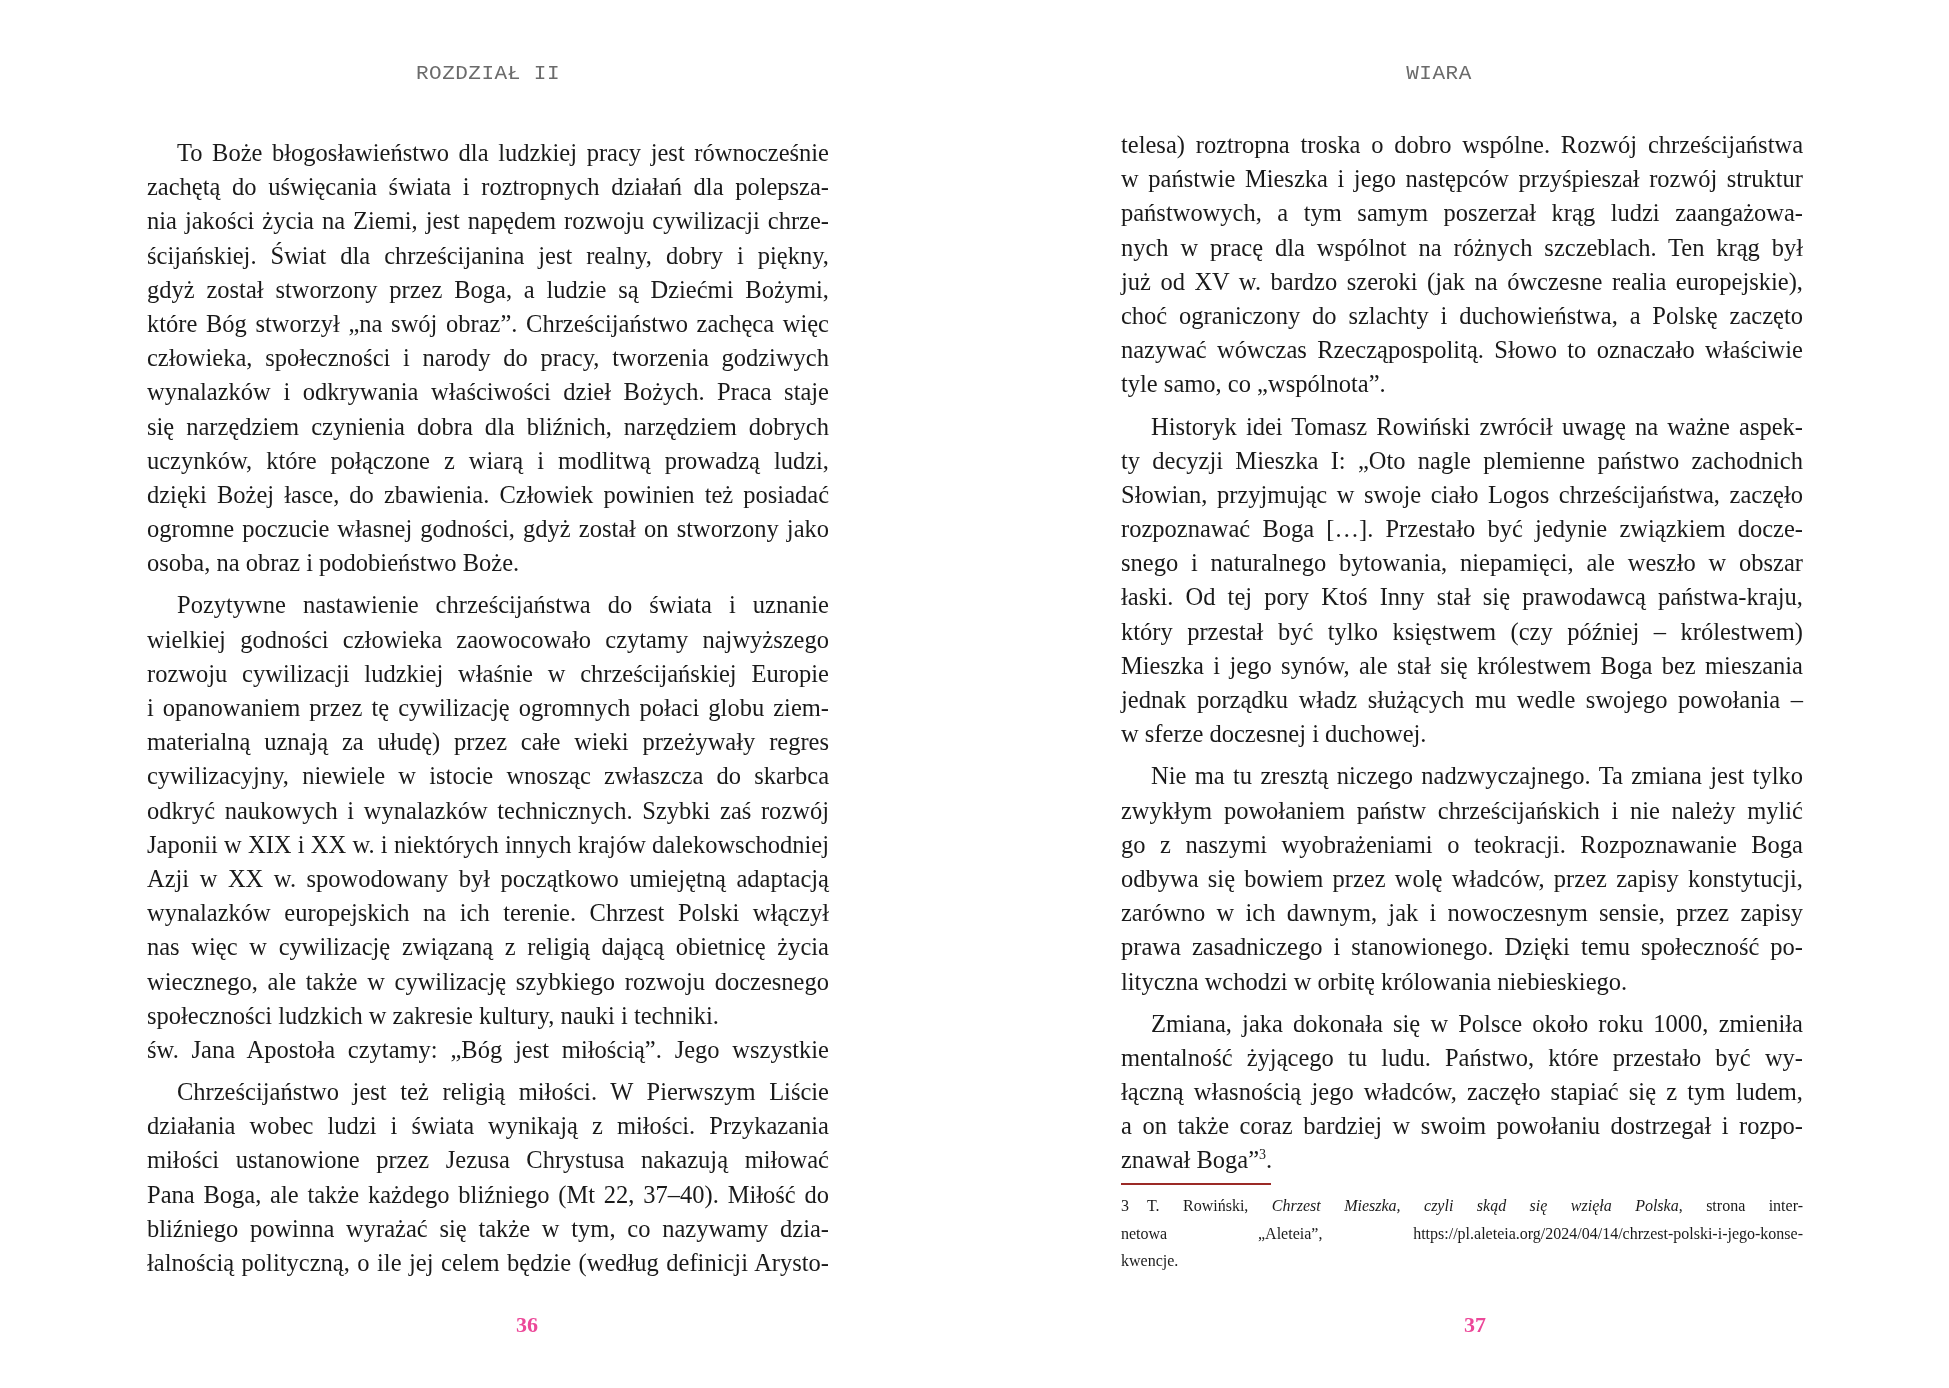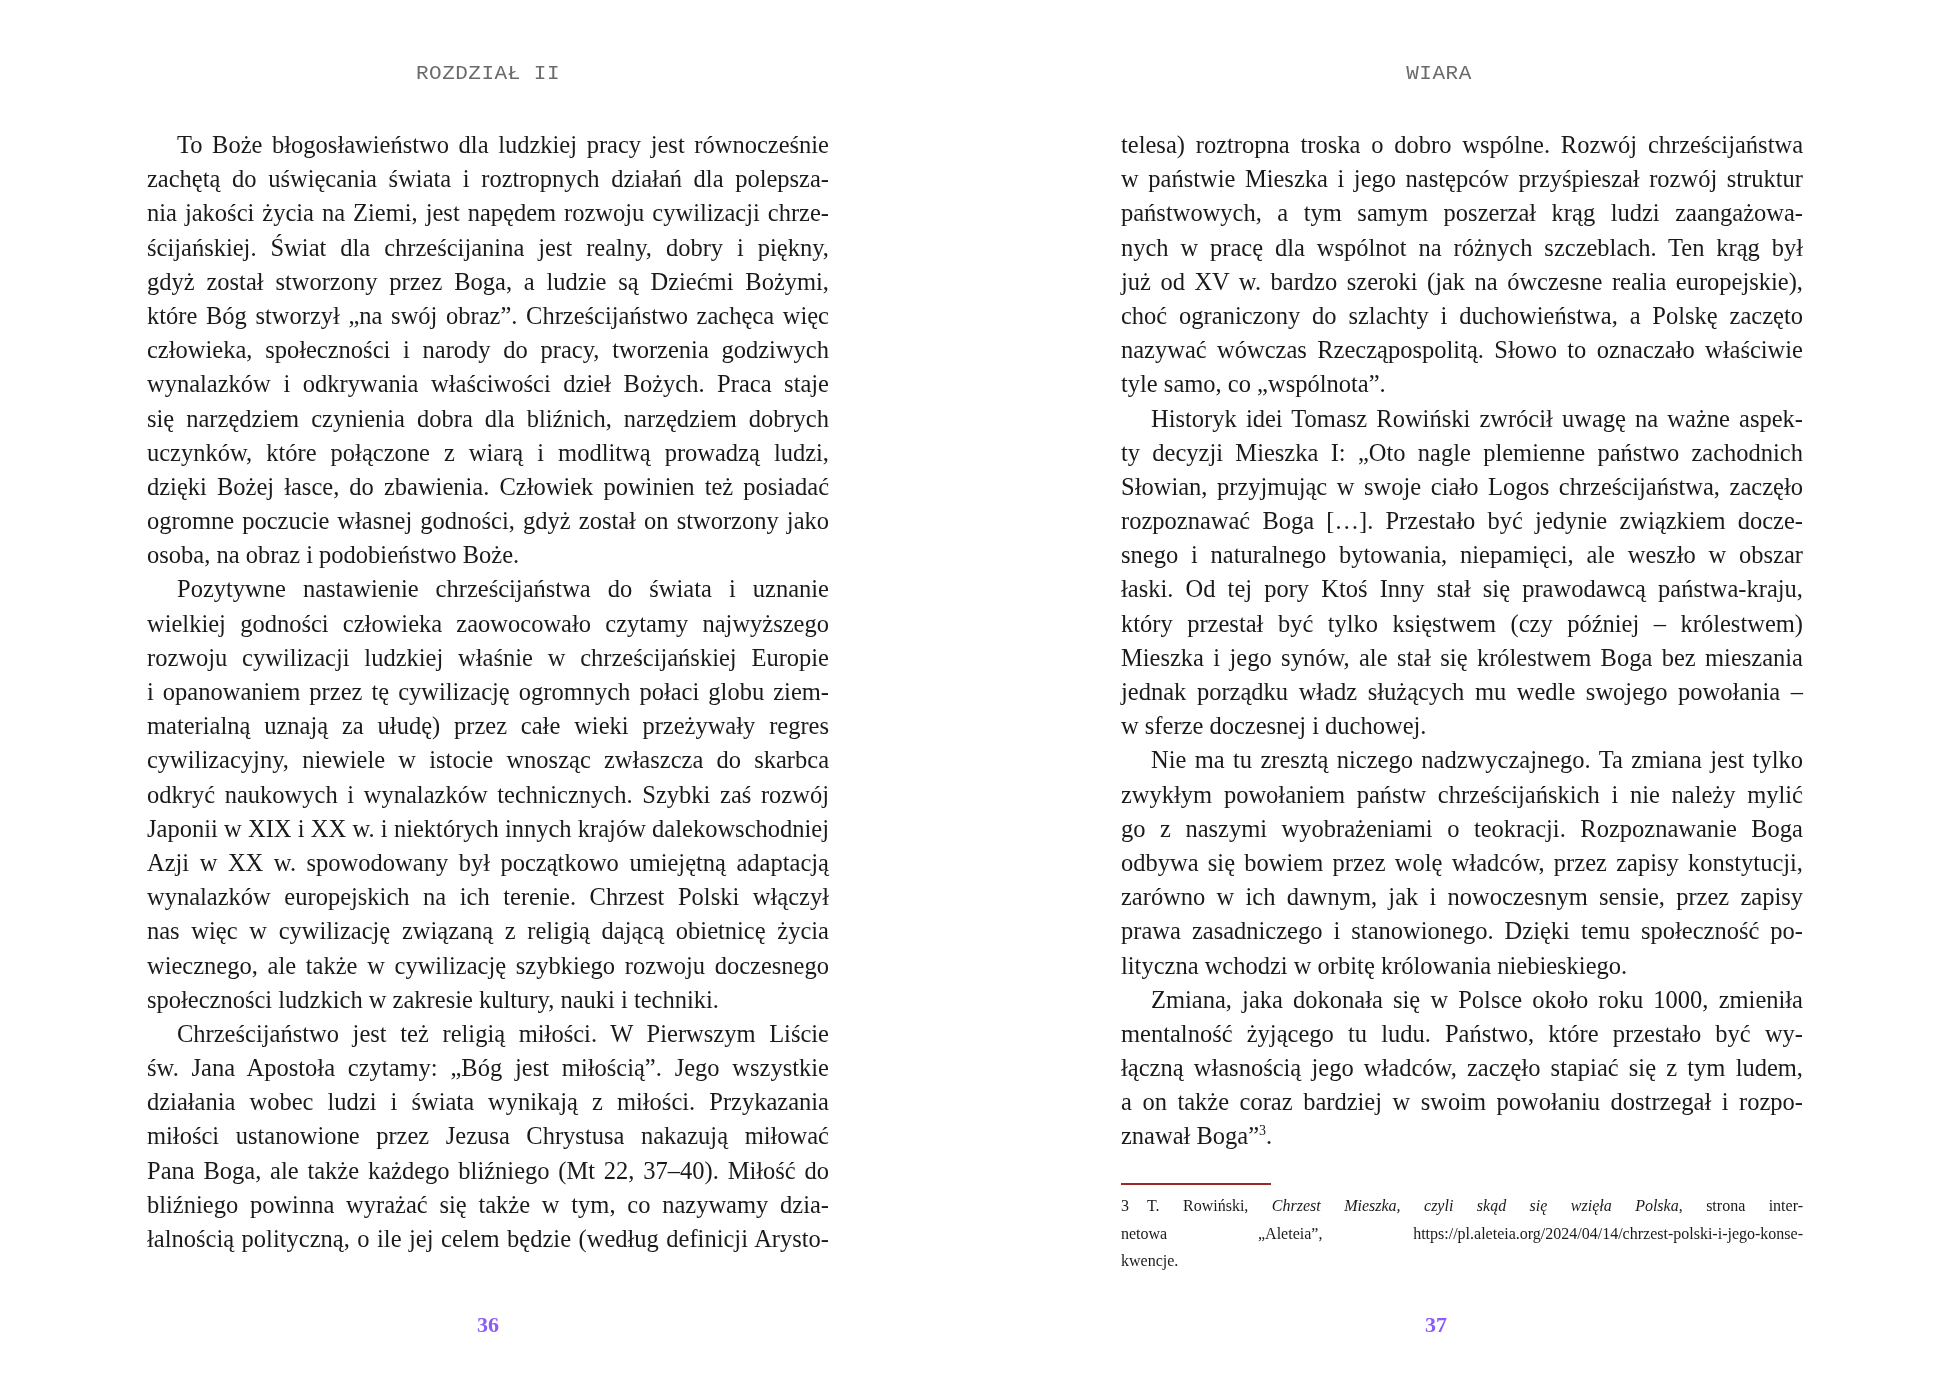--- a/index.html
+++ b/index.html
@@ -11,30 +11,30 @@
   .running-head { position: absolute; top: 62px; font-size: 21px; letter-spacing: 0.5px;
                   color: #6b6b6b; font-family: Liberation Mono, monospace; text-align: center; width: 400px; }
   .page-left .running-head { left: 288px; }
   .page-right .running-head { left: 264px; }
   .body-text { position: absolute; top: 128px; width: 682px; font-size: 24.5px; }
   .page-left .body-text { left: 147px; }
   .page-right .body-text { left: 146px; }
   .line { height: 34.2px; line-height: 34.2px; white-space: nowrap; text-align: justify;
           text-align-last: justify; overflow: visible; transform-origin: left center; }
   .line.last { text-align-last: left; }
-  .line.indent { padding-left: 30px; }
+  .line.indent { padding-left: 30px; margin-top: 8px; }
   .line sup { font-size: 14px; vertical-align: super; line-height: 0; }
   .footnote-rule { position: absolute; left: 146px; top: 1183px; width: 150px; height: 0;
                    border-top: 2px solid #9b2a26; }
   .footnotes { position: absolute; left: 146px; top: 1192px; width: 682px; font-size: 16px; }
   .fn-line { height: 27.5px; line-height: 27.5px; white-space: nowrap; text-align: justify; text-align-last: justify; }
   .fn-line.last { text-align-last: left; }
   .fn-num { display: inline-block; width: 26px; }
-  .page-number { position: absolute; top: 1312px; width: 100px; text-align: center;
-                 font-size: 22px; color: #8b5cf6; font-weight: bold; font-family: "Liberation Serif", serif; }
+  .page-number { position: absolute; top: 1312px; width: 100px; text-align: right;
+                 font-size: 22px; color: #ec4899; font-weight: bold; font-family: "Liberation Serif", serif; }
   .page-left .page-number { left: 438px; }
   .page-right .page-number { left: 411px; }
 </style>
 </head>
 <body>
 
 <div class="page page-left">
   <div class="running-head">ROZDZIAŁ II</div>
   <div class="body-text" id="left-body">
       <div class="line indent"><span>To Boże błogosławieństwo dla ludzkiej pracy jest równocześnie</span></div>
@@ -56,22 +56,22 @@
       <div class="line"><span>i opanowaniem przez tę cywilizację ogromnych połaci globu ziem-</span></div>
       <div class="line"><span>materialną uznają za ułudę) przez całe wieki przeżywały regres</span></div>
       <div class="line"><span>cywilizacyjny, niewiele w istocie wnosząc zwłaszcza do skarbca</span></div>
       <div class="line"><span>odkryć naukowych i wynalazków technicznych. Szybki zaś rozwój</span></div>
       <div class="line"><span>Japonii w XIX i XX w. i niektórych innych krajów dalekowschodniej</span></div>
       <div class="line"><span>Azji w XX w. spowodowany był początkowo umiejętną adaptacją</span></div>
       <div class="line"><span>wynalazków europejskich na ich terenie. Chrzest Polski włączył</span></div>
       <div class="line"><span>nas więc w cywilizację związaną z religią dającą obietnicę życia</span></div>
       <div class="line"><span>wiecznego, ale także w cywilizację szybkiego rozwoju doczesnego</span></div>
       <div class="line last"><span>społeczności ludzkich w zakresie kultury, nauki i techniki.</span></div>
+      <div class="line"><span>św. Jana Apostoła czytamy: „Bóg jest miłością”. Jego wszystkie</span></div>
       <div class="line indent"><span>Chrześcijaństwo jest też religią miłości. W Pierwszym Liście</span></div>
-      <div class="line"><span>św. Jana Apostoła czytamy: „Bóg jest miłością”. Jego wszystkie</span></div>
       <div class="line"><span>działania wobec ludzi i świata wynikają z miłości. Przykazania</span></div>
       <div class="line"><span>miłości ustanowione przez Jezusa Chrystusa nakazują miłować</span></div>
       <div class="line"><span>Pana Boga, ale także każdego bliźniego (Mt 22, 37–40). Miłość do</span></div>
       <div class="line"><span>bliźniego powinna wyrażać się także w tym, co nazywamy dzia-</span></div>
       <div class="line"><span>łalnością polityczną, o ile jej celem będzie (według definicji Arysto-</span></div>
     </div>
   <div class="page-number">36</div>
 </div>
 
 <div class="page page-right">

